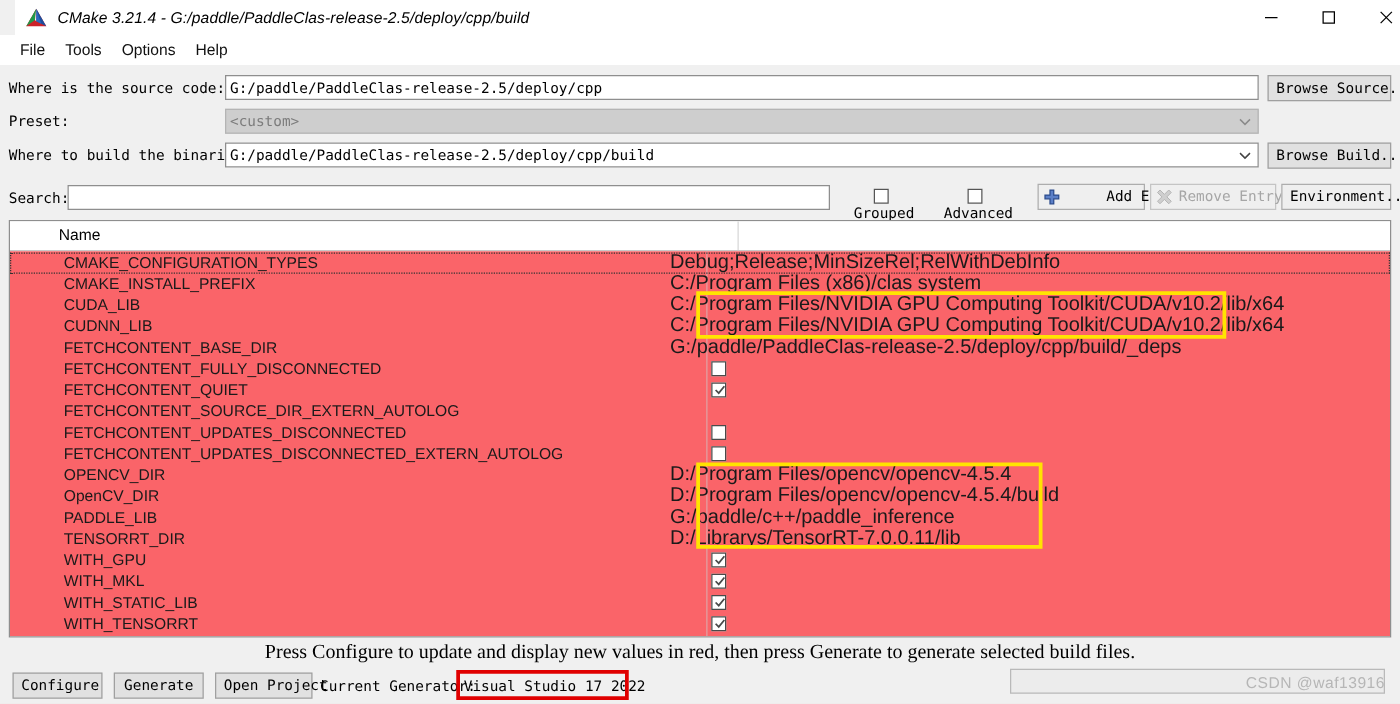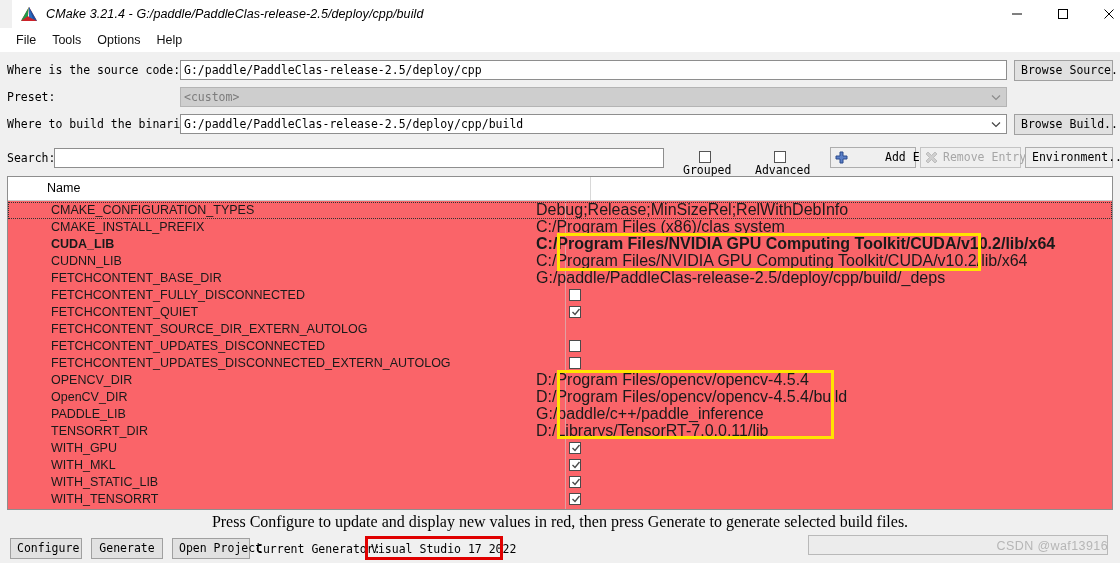--- a/index.html
+++ b/index.html
@@ -276,21 +276,21 @@
     <div class="tbody" id="tbody">
       <div class="colsep"></div>
     <div class="trow row-focus" style="top: 1px;">
           <div class="cell-name">CMAKE_CONFIGURATION_TYPES</div>
           <div class="cell-val">Debug;Release;MinSizeRel;RelWithDebInfo</div>
         </div>
         <div class="trow" style="top: 18px; padding-left: 10px;">
           <div class="cell-name">CMAKE_INSTALL_PREFIX</div>
           <div class="cell-val">C:/Program Files (x86)/clas system</div>
         </div>
-        <div class="trow" style="top: 35px; font-weight: bold;">
+        <div class="trow" style="top: 35px;">
           <div class="cell-name">CUDA_LIB</div>
           <div class="cell-val">C:/Program Files/NVIDIA GPU Computing Toolkit/CUDA/v10.2/lib/x64</div>
         </div>
         <div class="trow" style="top: 52px;">
           <div class="cell-name">CUDNN_LIB</div>
           <div class="cell-val">C:/Program Files/NVIDIA GPU Computing Toolkit/CUDA/v10.2/lib/x64</div>
         </div>
         <div class="trow" style="top: 69px;">
           <div class="cell-name">FETCHCONTENT_BASE_DIR</div>
           <div class="cell-val">G:/paddle/PaddleClas-release-2.5/deploy/cpp/build/_deps</div>

